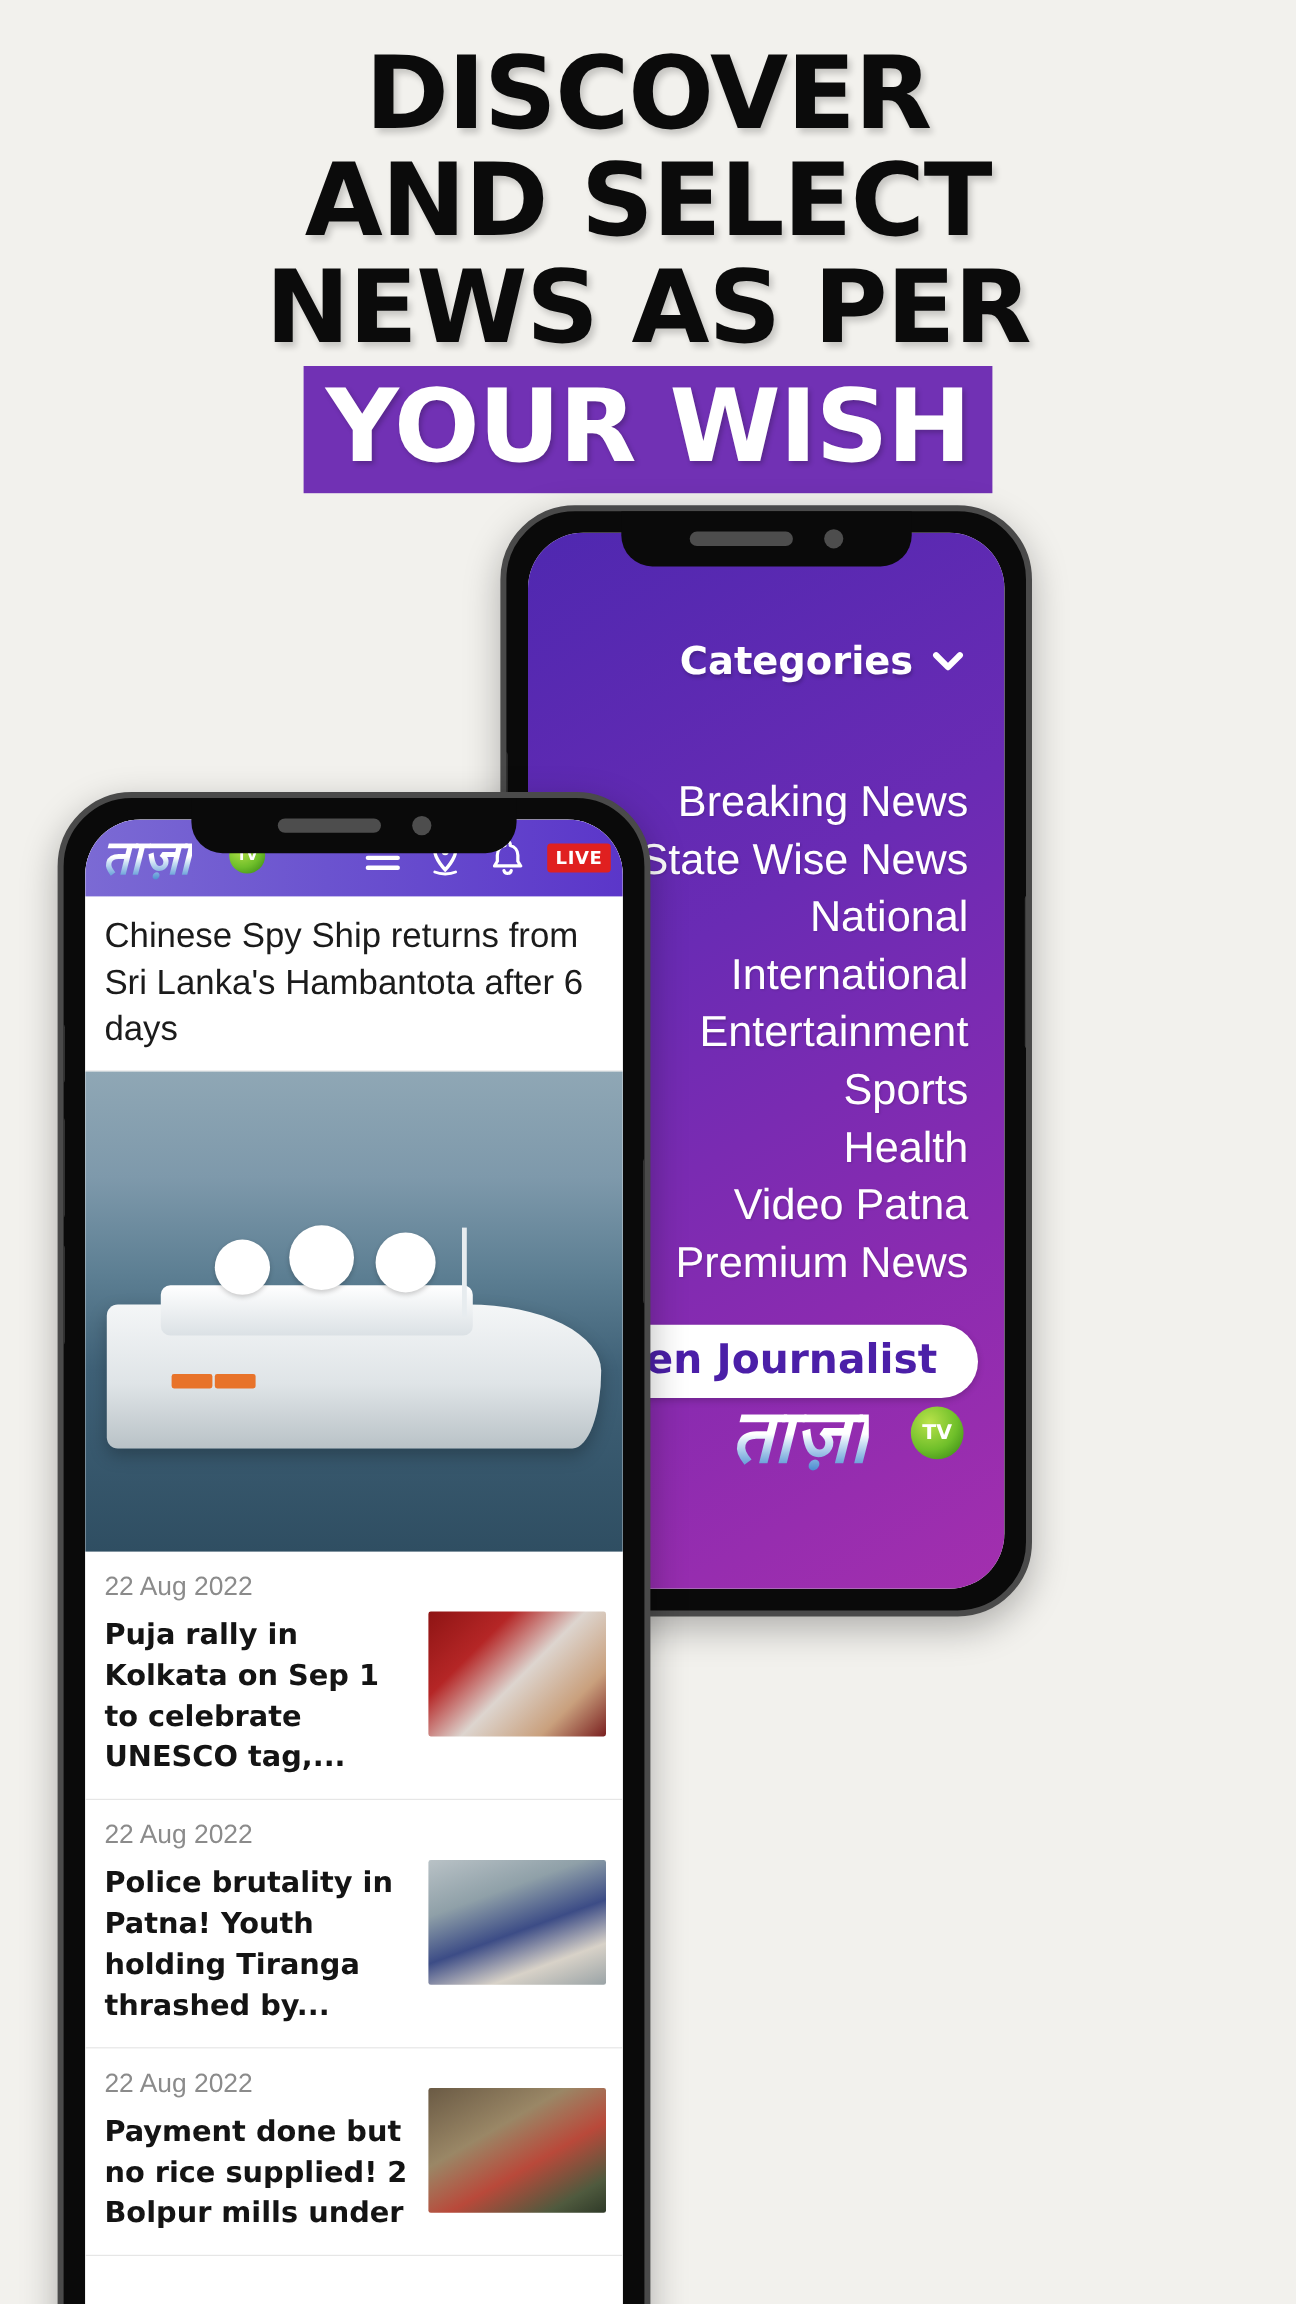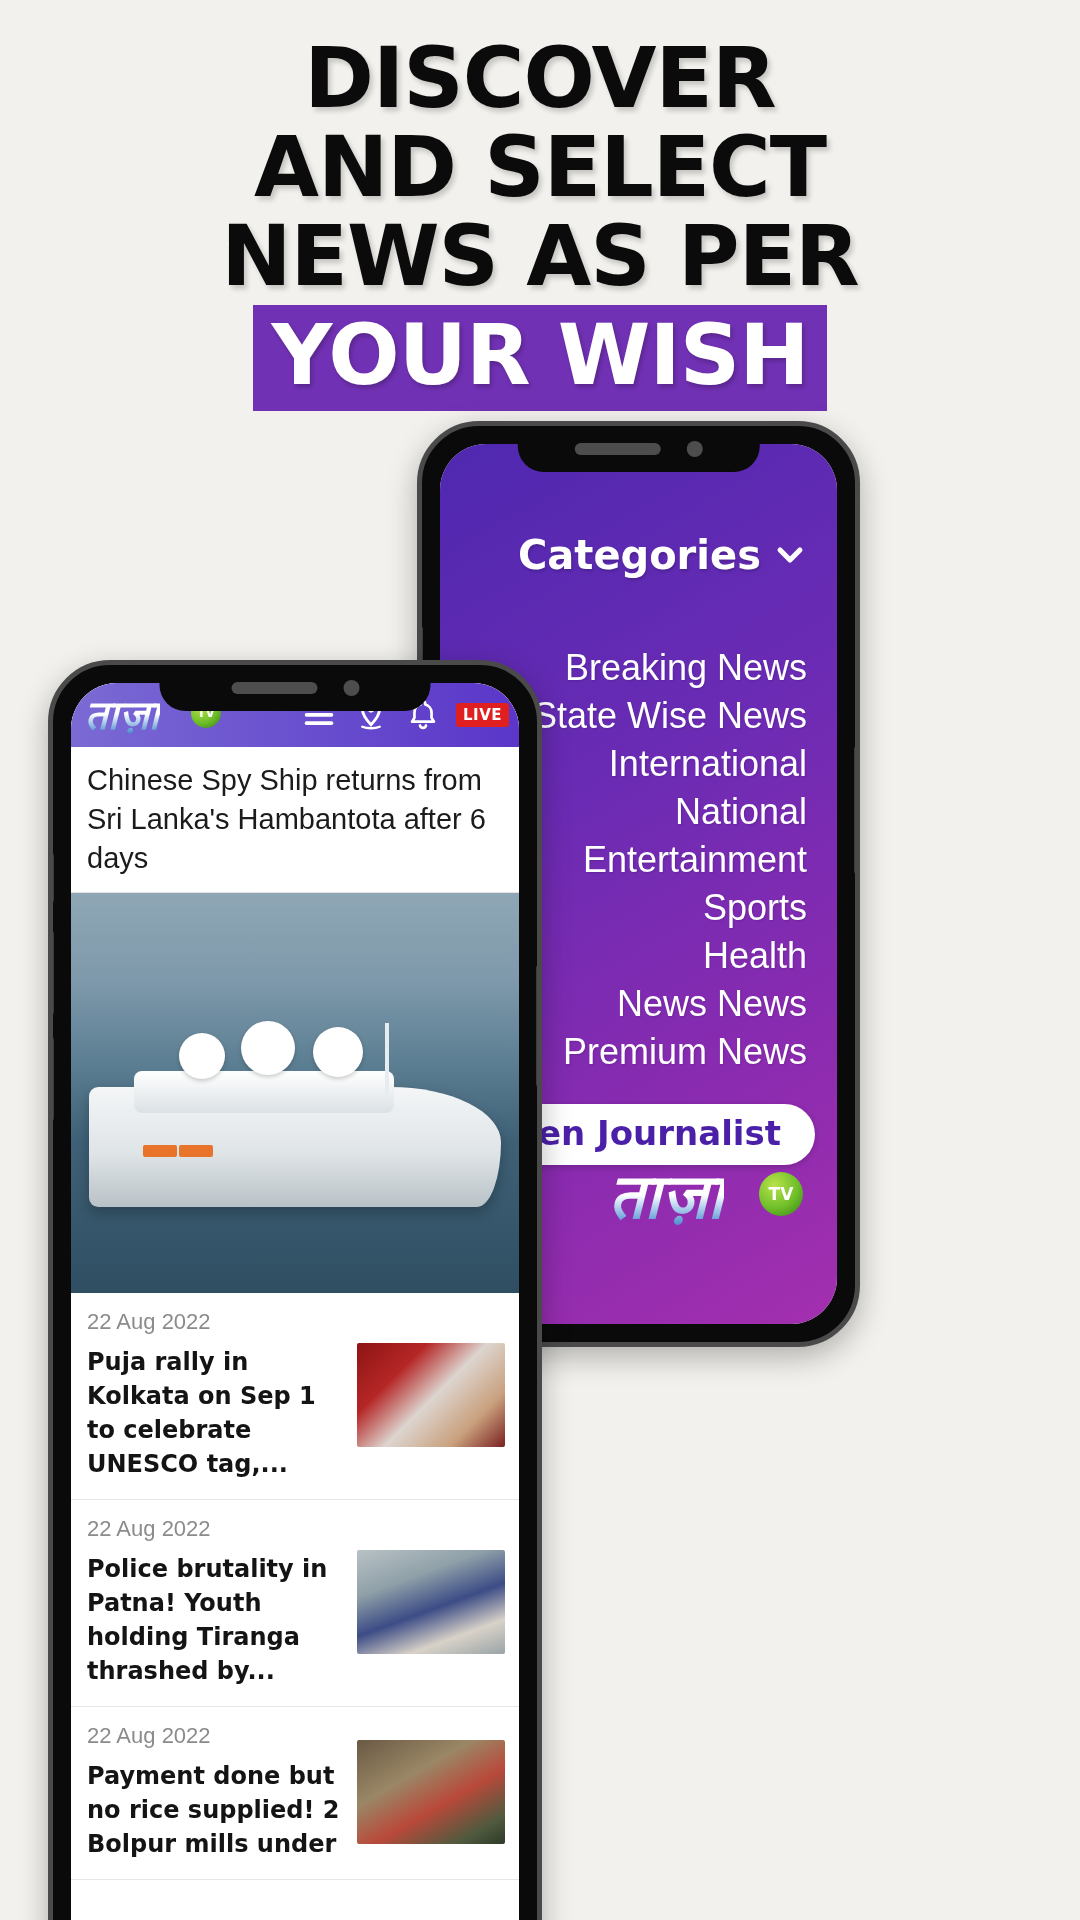--- a/index.html
+++ b/index.html
@@ -75,21 +75,21 @@
   #phone-right { left: 417px; top: 421px; width: 443px; height: 926px; }
   .cat-screen {
     width: 100%; height: 100%;
     background: linear-gradient(150deg, #4f28b0 0%, #6a2bb4 38%, #8a2bb0 72%, #a32fae 100%);
     position: relative;
     color: #fff;
   }
   .cat-header {
     position: absolute; top: 88px; right: 30px;
     display: flex; align-items: center; gap: 12px;
-    font-size: 40px; font-weight: bold;
+    font-size: 32px; font-weight: bold;
     font-family: "DejaVu Sans", sans-serif;
     text-shadow: 1px 2px 3px rgba(0,0,0,0.2);
   }
   .chev { width: 34px; height: 34px; display: inline-block; }
   .cat-list {
     position: absolute; top: 200px; right: 30px;
     text-align: right;
     font-size: 36px;
     line-height: 48px;
     font-family: Liberation Sans, sans-serif;
@@ -239,26 +239,26 @@
         <div class="cat-header">
           <span>Categories</span>
           <svg class="chev" viewBox="0 0 24 24" aria-hidden="true">
             <path d="M5 8.5 L12 15.5 L19 8.5" fill="none" stroke="#ffffff" stroke-width="3.6" stroke-linecap="round" stroke-linejoin="round"></path>
           </svg>
         </div>
 
         <div class="cat-list">
           <div>Breaking News</div>
           <div>State Wise News</div>
+          <div>National</div>
           <div>International</div>
-          <div>National</div>
           <div>Entertainment</div>
           <div>Sports</div>
           <div>Health</div>
-          <div>News News</div>
+          <div>Video Patna</div>
           <div>Premium News</div>
         </div>
 
         <div class="cj-pill">Citizen Journalist</div>
 
         <div class="tazza-logo" id="cat-logo">
           <span class="tazza-swoosh"></span>
           <span class="tazza-text">ताज़ा</span>
           <span class="tv-badge">TV</span>
         </div>

